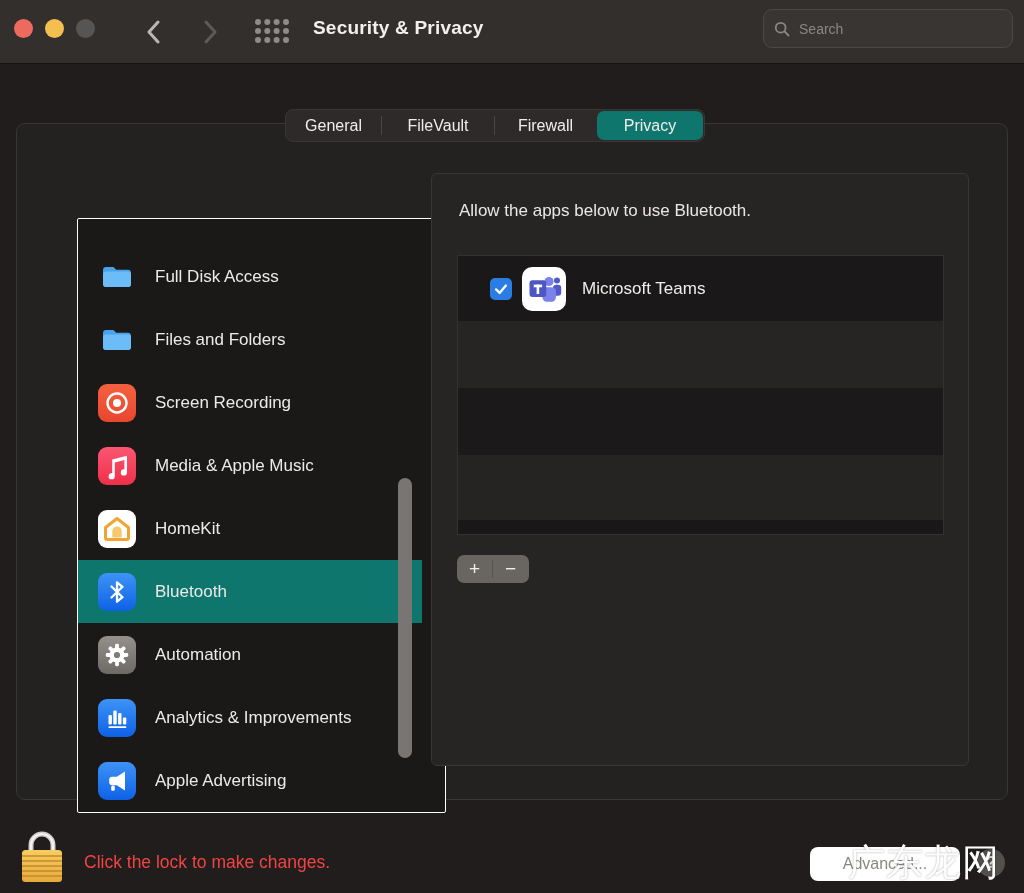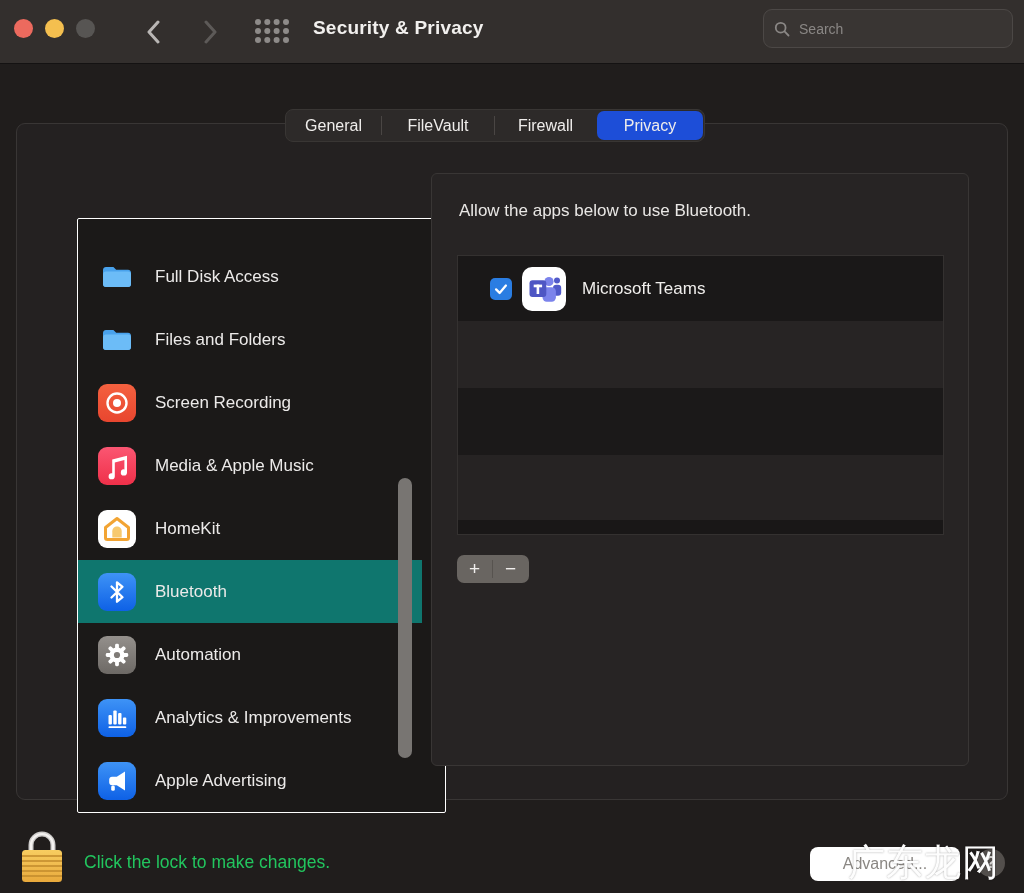--- a/index.html
+++ b/index.html
@@ -26,21 +26,21 @@
     font-size:14px; width:100%; margin-left:9px; font-family:inherit; }
   .search input::placeholder { color:#8a8785; }
 
   
   .tabbar { position:absolute; left:285px; top:109px; height:33px; display:flex;
     background:#2d2a29; border:1px solid #393634; border-radius:8px; z-index:5; align-items:stretch;text-align:center; }
   .tab { display:flex; align-items:center; justify-content:center; font-size:16px;
     color:#efedeb; cursor:default; }
   .tab.t0{ width:95px; } .tab.t1{ width:112px; } .tab.t2{ width:101px; } .tab.t3{ width:106px; }
   .tabdiv { width:1px; margin:6px 0; background:#4a4644; }
-  .tab.selected { background:#1d4ed8; border-radius:7px; margin:1px; }
+  .tab.selected { background:#0f766e; border-radius:7px; margin:1px; }
 
   
   .panel { position:absolute; left:16px; top:123px; width:992px; height:677px;
     background:#242121; border:1px solid #393635; border-radius:9px; }
 
   
   .sidelist { position:absolute; left:30px; top:47px; width:369px; height:595px;
     background:#1b1918; border:1px solid #ffffff; border-radius:2px; padding-top:26px; overflow:hidden; }
   .srow { position:relative; height:63px; display:flex; align-items:center; padding-left:20px; }
   .srow.selected { background:#0f766e; width:calc(100% - 23px); }
@@ -68,21 +68,21 @@
     display:flex; align-items:center; justify-content:center; flex:0 0 auto; }
   .appname { margin-left:16px; font-size:17px; color:#f0eeec; }
   .pmgroup { position:absolute; left:25px; top:381px; width:72px; height:28px;
     background:#696561; border-radius:7px; display:flex; overflow:hidden; }
   .pmbtn { width:35px; display:flex; align-items:center; justify-content:center;
     font-size:19px; color:#f0eeec; }
   .pmdiv { width:1px; background:#57534f; margin:5px 0; }
 
   
   .lockwrap { position:absolute; left:20px; top:824px; width:44px; height:62px; }
-  .locktext { position:absolute; left:84px; top:852px; font-size:17.5px; color:#22c55e; }
+  .locktext { position:absolute; left:84px; top:852px; font-size:17.5px; color:#ef4444; }
   .advbtn { position:absolute; left:810px; top:847px; width:150px; height:34px;
     background:#ffffff; border-radius:8px; color:#8a8783; font-size:16px;
     display:flex; align-items:center; justify-content:center; }
   .helpbtn { position:absolute; left:977px; top:849px; width:28px; height:28px;
     border-radius:50%; background:#534f4c; color:#e0dedc; font-size:16px; font-weight:700;
     display:flex; align-items:center; justify-content:center; }
   .watermark { position:absolute; right:24px; top:838px; font-size:37px; font-weight:400;
     color:#fdfdfd; z-index:10; letter-spacing:1px; white-space:nowrap;
     font-family:"DejaVu Sans",sans-serif; text-shadow:0 0 2px rgba(0,0,0,.35); }
 </style>

